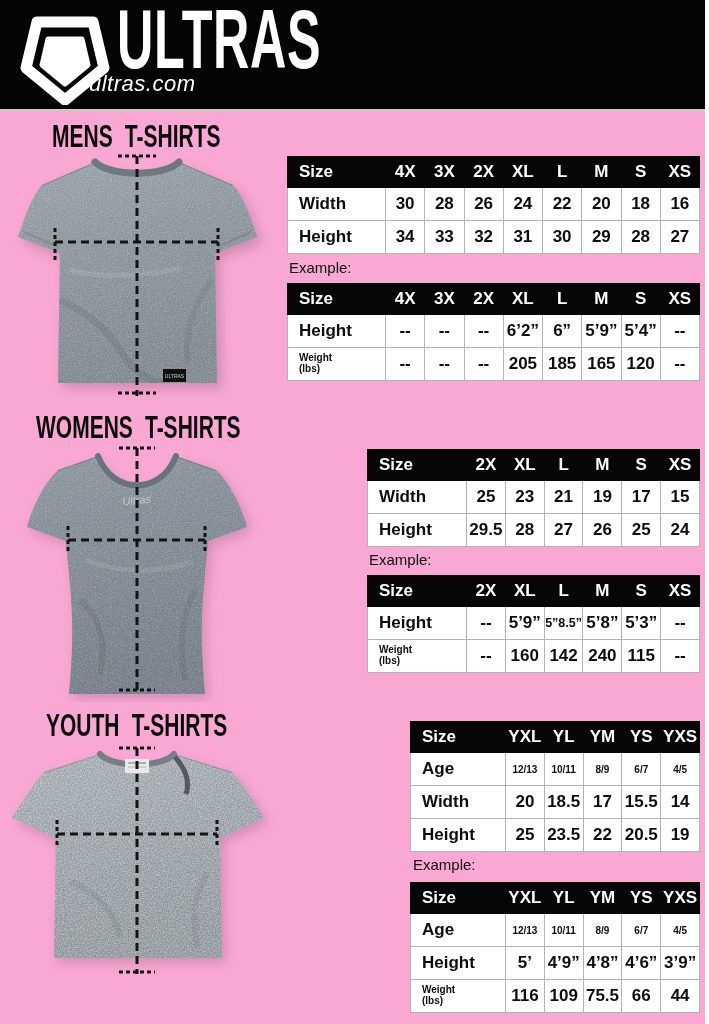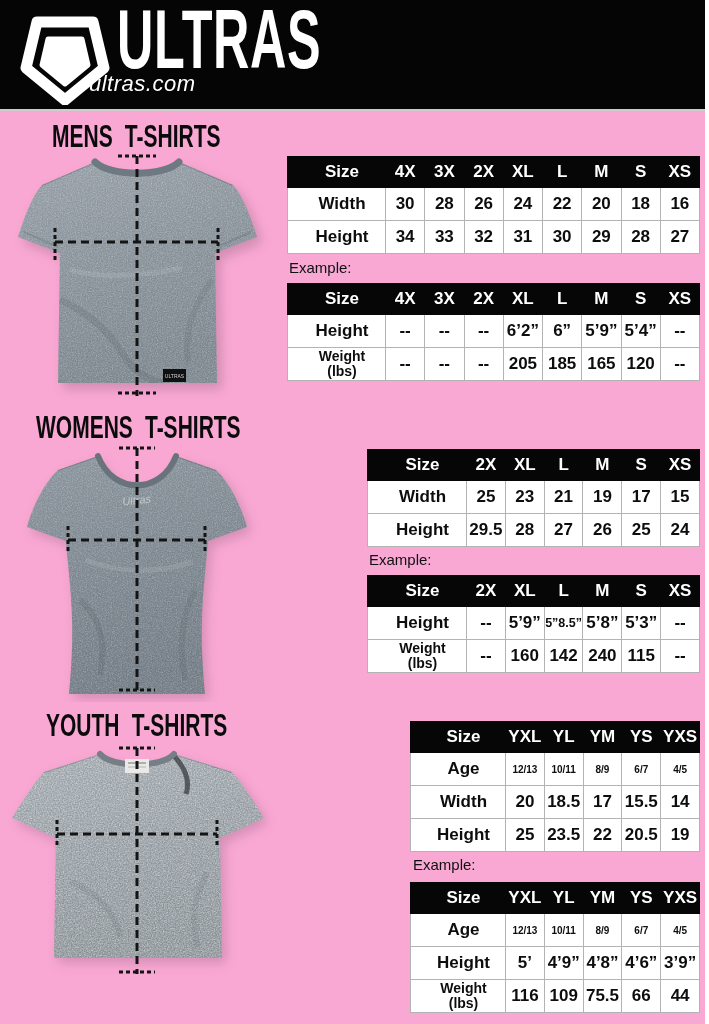--- a/index.html
+++ b/index.html
@@ -18,27 +18,27 @@
   .sec-title{position:absolute;font-weight:bold;font-size:30px;line-height:1;color:#0b0b0b;
              transform:scale(0.70,1.06);transform-origin:left top;white-space:nowrap;word-spacing:9px;}
   .ex{position:absolute;font-weight:normal;font-size:15px;color:#101010;}
 
   
   .twrap{position:absolute;}
   table.sz{width:100%;border-collapse:collapse;table-layout:fixed;}
   .sz td{border:1px solid #b3b3b3;text-align:center;vertical-align:middle;
          font-weight:bold;font-size:17px;color:#0d0d0d;height:32px;padding:0;background:#fff;}
   .sz tr.hrow td{background:#060606;color:#ffffff;border-color:#060606;height:30px;}
-  .sz td.lbl{text-align:center;padding-left:11px;}
+  .sz td.lbl{text-align:left;padding-left:11px;}
   .w-mens .sz td:first-child{width:86px;}
   .w-womens .sz td:first-child{width:87px;}
   .w-youth .sz td:first-child{width:83px;}
   .sz td.md{font-size:10px;}
   .sz td.sm{font-size:12.5px;}
-  .sz td.two{font-size:14px;line-height:1.08;white-space:pre-line;}
+  .sz td.two{font-size:10px;line-height:1.08;white-space:pre-line;}
 
   .tee{position:absolute;}
 </style>
 </head>
 <body>
 
 <div id="page">
 
   <div class="topbar">
     <svg class="logo-svg" width="100" height="98" viewBox="0 0 100 98">

